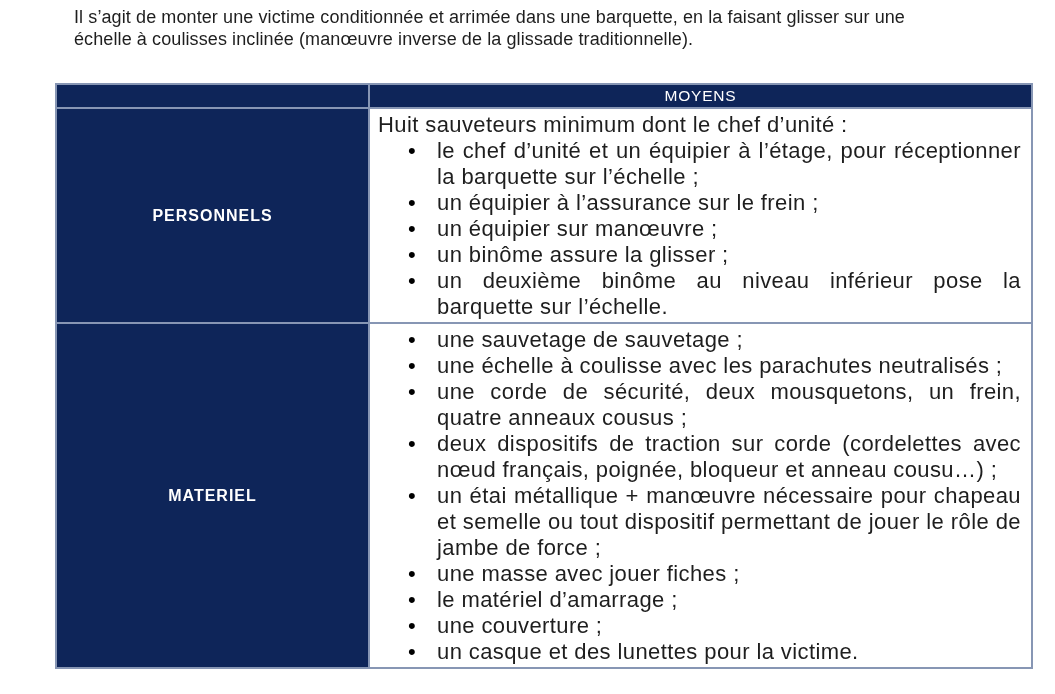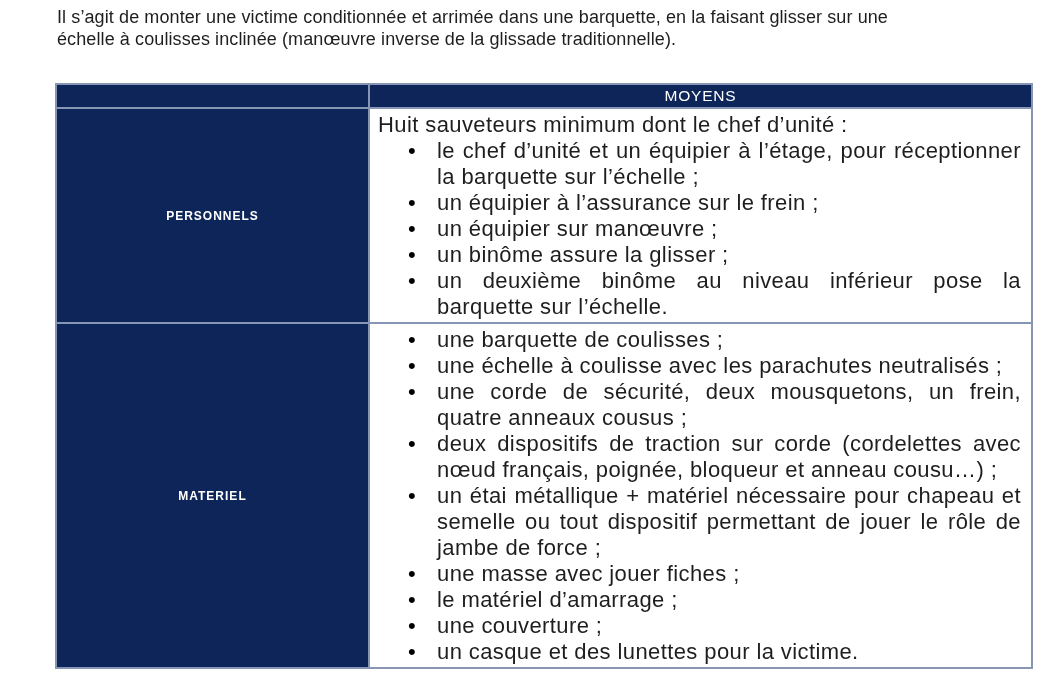--- a/index.html
+++ b/index.html
@@ -11,21 +11,21 @@
     position: relative;
     width: 1055px;
     height: 694px;
     background: #ffffff;
     overflow: hidden;
     font-family: "Liberation Sans", sans-serif;
     color: var(--color-body_text, #1e1e1e);
   }
   .intro {
     position: absolute;
-    left: 57px;
+    left: 74px;
     top: 7px;
     width: 890px;
     margin: 0;
     font-size: 18px;
     line-height: 21.5px;
     letter-spacing: 0.1px;
     color: var(--color-body_text, #1e1e1e);
   }
   table.moyens {
     position: absolute;
@@ -53,21 +53,21 @@
     color: var(--color-header_text, #ffffff);
     font-size: 15.5px;
     font-weight: 400;
     letter-spacing: 0.8px;
     padding: 0;
   }
   td.label {
     text-align: center;
     vertical-align: middle;
     color: var(--color-header_text, #ffffff);
-    font-size: 12px;
+    font-size: 16px;
     font-weight: 700;
     letter-spacing: 1px;
     padding: 0;
   }
   td.content {
     background: #ffffff;
     vertical-align: top;
     padding: 3px 10px 2px 8px;
     font-size: 22px;
     line-height: 26px;
@@ -130,25 +130,25 @@
           </ul>
         </td>
       </tr>
 
       <tr class="r2">
         <td class="navy label">
           <span>MATERIEL</span>
         </td>
         <td class="content">
           <ul class="bullets">
-            <li><span class="b">•</span><span>une barquette de coulisses ;</span></li>
+            <li><span class="b">•</span><span>une sauvetage de sauvetage ;</span></li>
             <li><span class="b">•</span><span>une échelle à coulisse avec les parachutes neutralisés  ;</span></li>
             <li><span class="b">•</span><span>une corde de sécurité, deux mousquetons, un frein, quatre anneaux cousus ;</span></li>
             <li><span class="b">•</span><span>deux dispositifs de traction sur corde (cordelettes avec nœud français, poignée, bloqueur et anneau cousu…) ;</span></li>
-            <li><span class="b">•</span><span>un étai métallique + matériel nécessaire pour chapeau et semelle ou tout dispositif permettant de jouer le rôle de jambe de force ;</span></li>
+            <li><span class="b">•</span><span>un étai métallique + manœuvre nécessaire pour chapeau et semelle ou tout dispositif permettant de jouer le rôle de jambe de force ;</span></li>
             <li><span class="b">•</span><span>une masse avec jouer fiches ;</span></li>
             <li><span class="b">•</span><span>le matériel d’amarrage ;</span></li>
             <li><span class="b">•</span><span>une couverture ;</span></li>
             <li><span class="b">•</span><span>un casque et des lunettes pour la victime.</span></li>
           </ul>
         </td>
       </tr>
     </tbody>
   </table>
 

